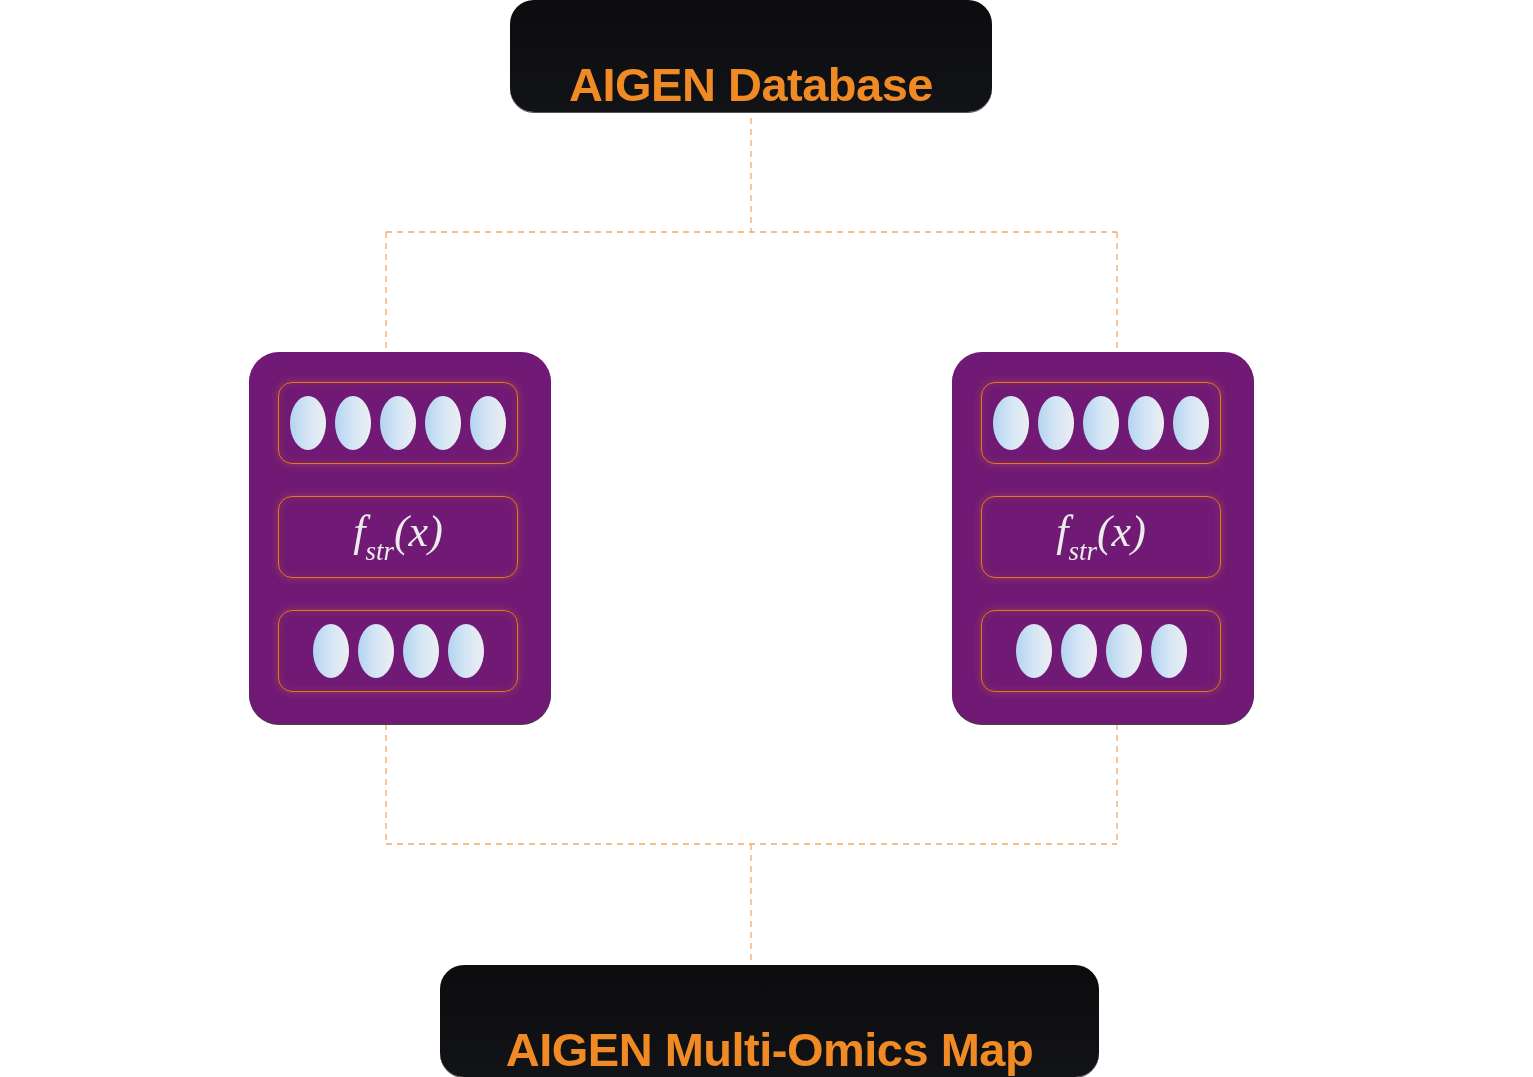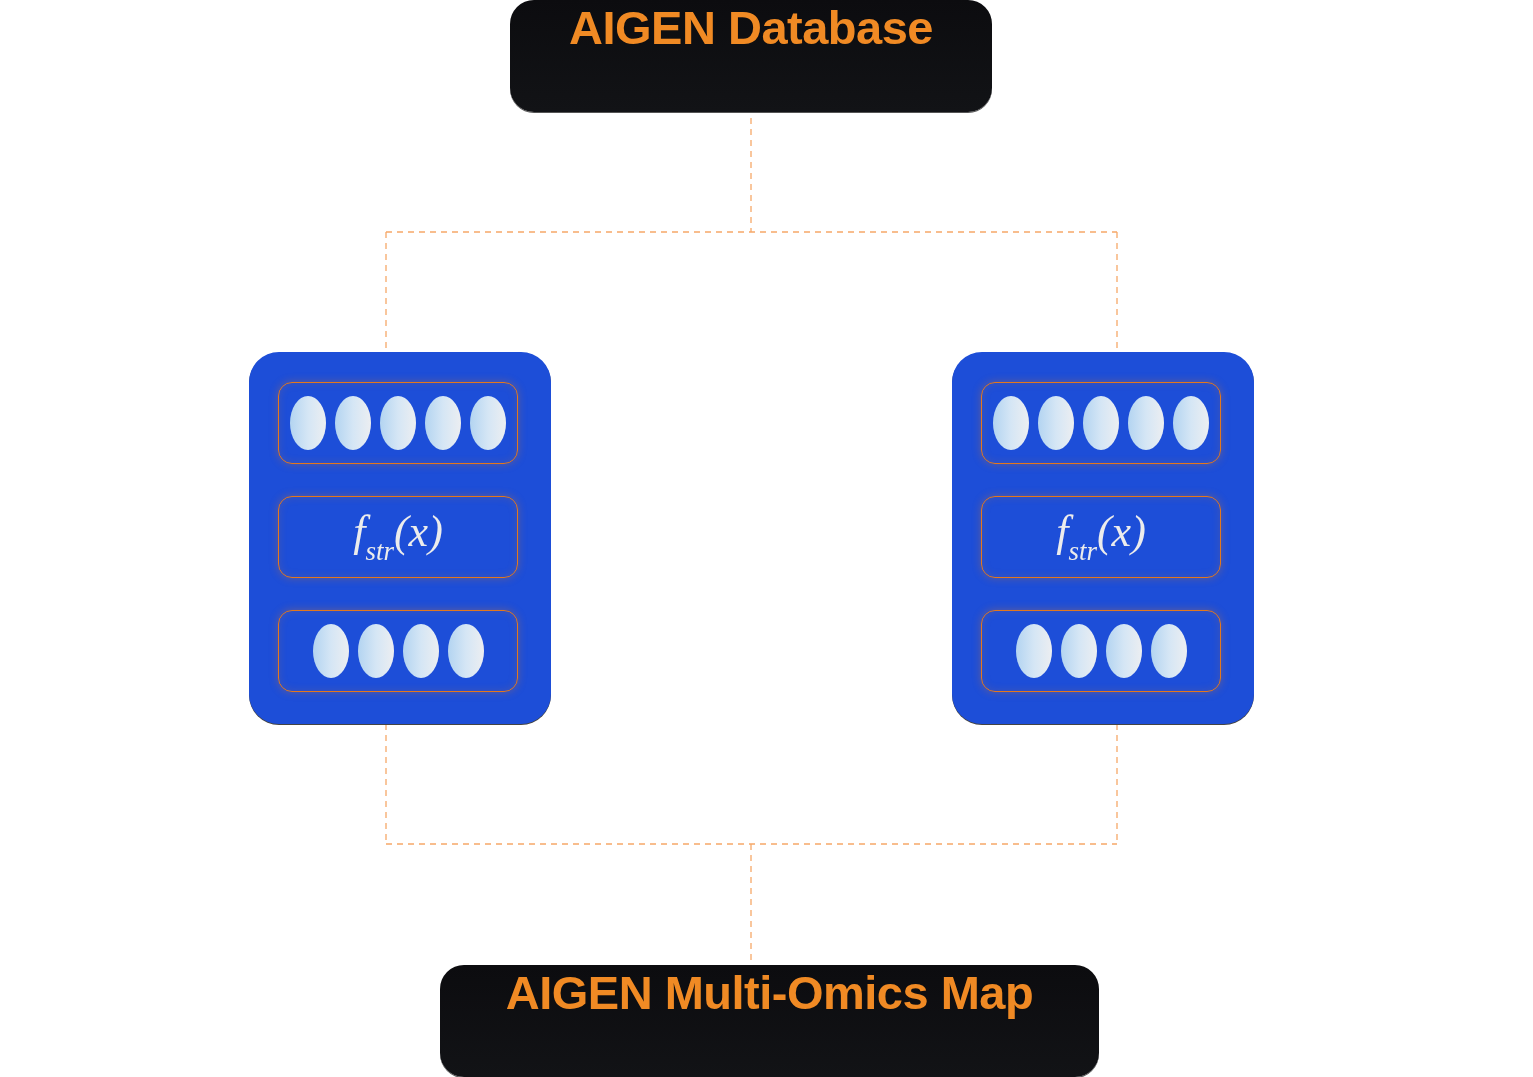--- a/index.html
+++ b/index.html
@@ -2,28 +2,28 @@
 <html><head>
 <meta charset="utf-8">
 <style>
   html, body { margin: 0; padding: 0; background: #ffffff; }
   body { width: 1533px; height: 1077px; position: relative; overflow: hidden;
          font-family: "Liberation Sans", sans-serif; }
   .connectors { position: absolute; left: 0; top: 0; width: 1533px; height: 1077px; }
   .connectors line { stroke: #f6a868; stroke-width: 1.3; stroke-dasharray: 6 5; fill: none; }
   .pill {
     position: absolute; background: linear-gradient(180deg, #0c0c0f 0%, #121316 100%);
-    border-radius: 24px; display: flex; align-items: flex-start; justify-content: center;
+    border-radius: 24px; display: flex; align-items: flex-end; justify-content: center;
     box-shadow: 0 1px 0 #555;
   }
   .pill span { font-weight: bold; font-size: 47px; letter-spacing: -0.5px; }
   #pill-top { left: 510px; top: 0; width: 482px; height: 112px; }
   #pill-bottom { left: 422px; top: 965px; width: 659px; height: 112px; margin-left: 18px; }
   .module {
-    position: absolute; width: 302px; height: 372px; background: #1d4ed8;
+    position: absolute; width: 302px; height: 372px; background: #701a75;
     border-radius: 30px; box-shadow: 0 1px 0 #444;
   }
   #module-left { left: 249px; top: 352px; }
   #module-right { left: 952px; top: 352px; }
   .layer {
     position: absolute; left: 29px; width: 240px; height: 82px;
     border: 1.5px solid #e4781c; border-radius: 14px; box-sizing: border-box;
     box-shadow: 0 0 8px rgba(228,120,28,0.35), inset 0 0 8px rgba(228,120,28,0.18);
     display: flex; align-items: center; justify-content: center; gap: 9px;
   }

